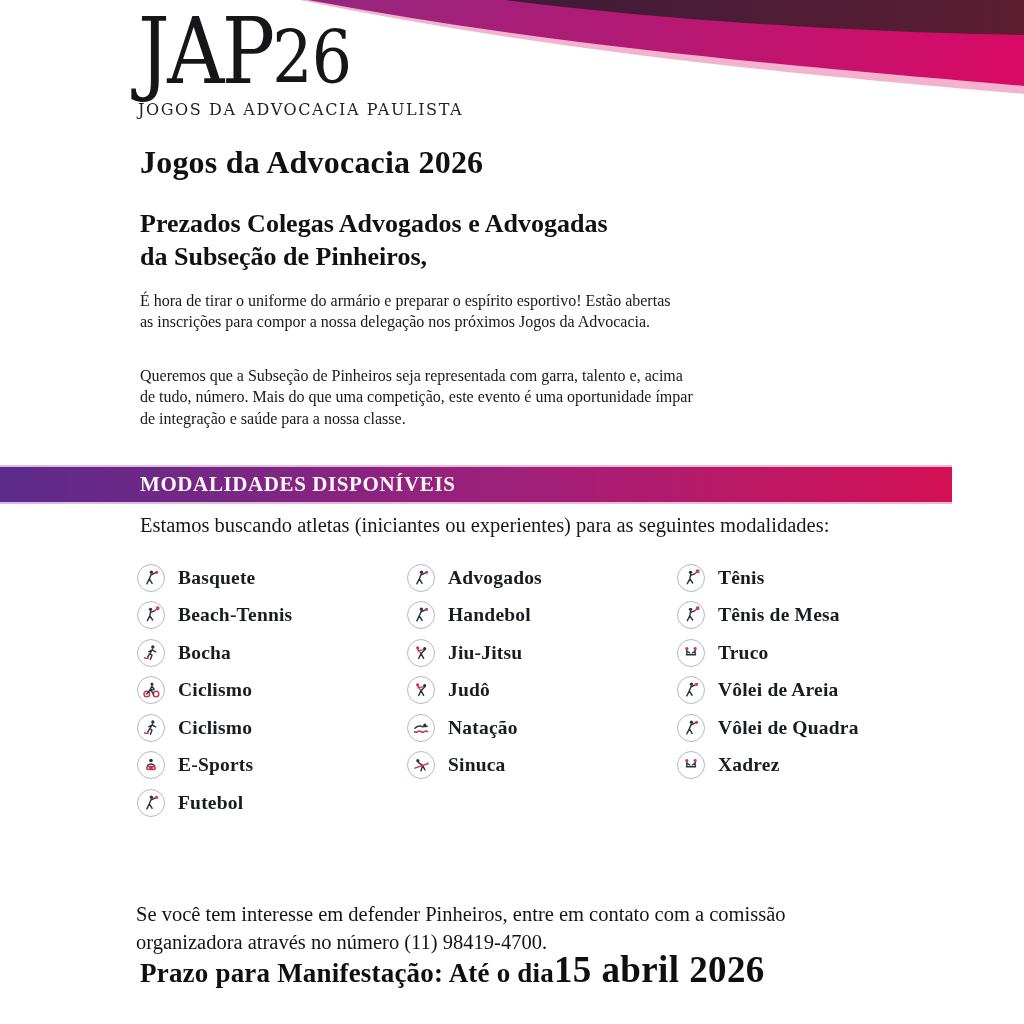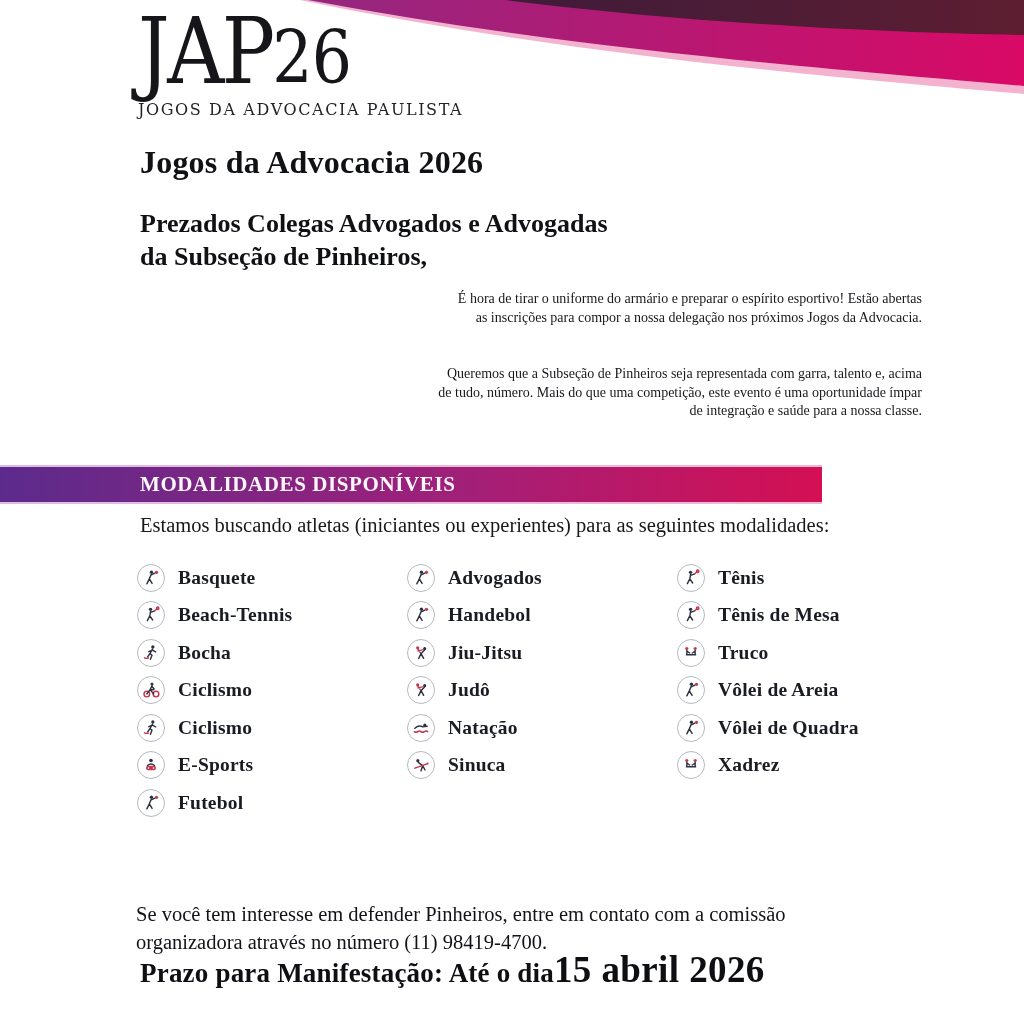--- a/index.html
+++ b/index.html
@@ -46,30 +46,29 @@
   .title{
     position:absolute;left:140px;top:144px;
     font-size:32px;font-weight:bold;letter-spacing:.2px;color:#101114;
   }
   .salutation{
     position:absolute;left:140px;top:207px;
     font-size:26px;font-weight:bold;line-height:1.28;color:#101114;
   }
   .para{
     position:absolute;left:140px;width:782px;
-    font-size:14px;line-height:1.33;color:#17181c;
+    font-size:16px;line-height:1.33;color:#17181c;
     white-space:pre-line;
-    text-align:right;
   }
   .para-1{top:290px;}
   .para-2{top:365px;}
 
   
   .banner{
-    position:absolute;left:0;width:822px;
+    position:absolute;left:0;width:952px;
     display:flex;align-items:center;
     padding-left:140px;
     color:#fdf6fb;
     font-weight:bold;font-size:21px;letter-spacing:.6px;
   }
   .banner-modalities{
     top:465px;height:39px;
     background:linear-gradient(90deg,
       var(--banner-modalities-from,#5b2b8c) 0%,
       var(--banner-modalities-mid,#a02079) 55%,

